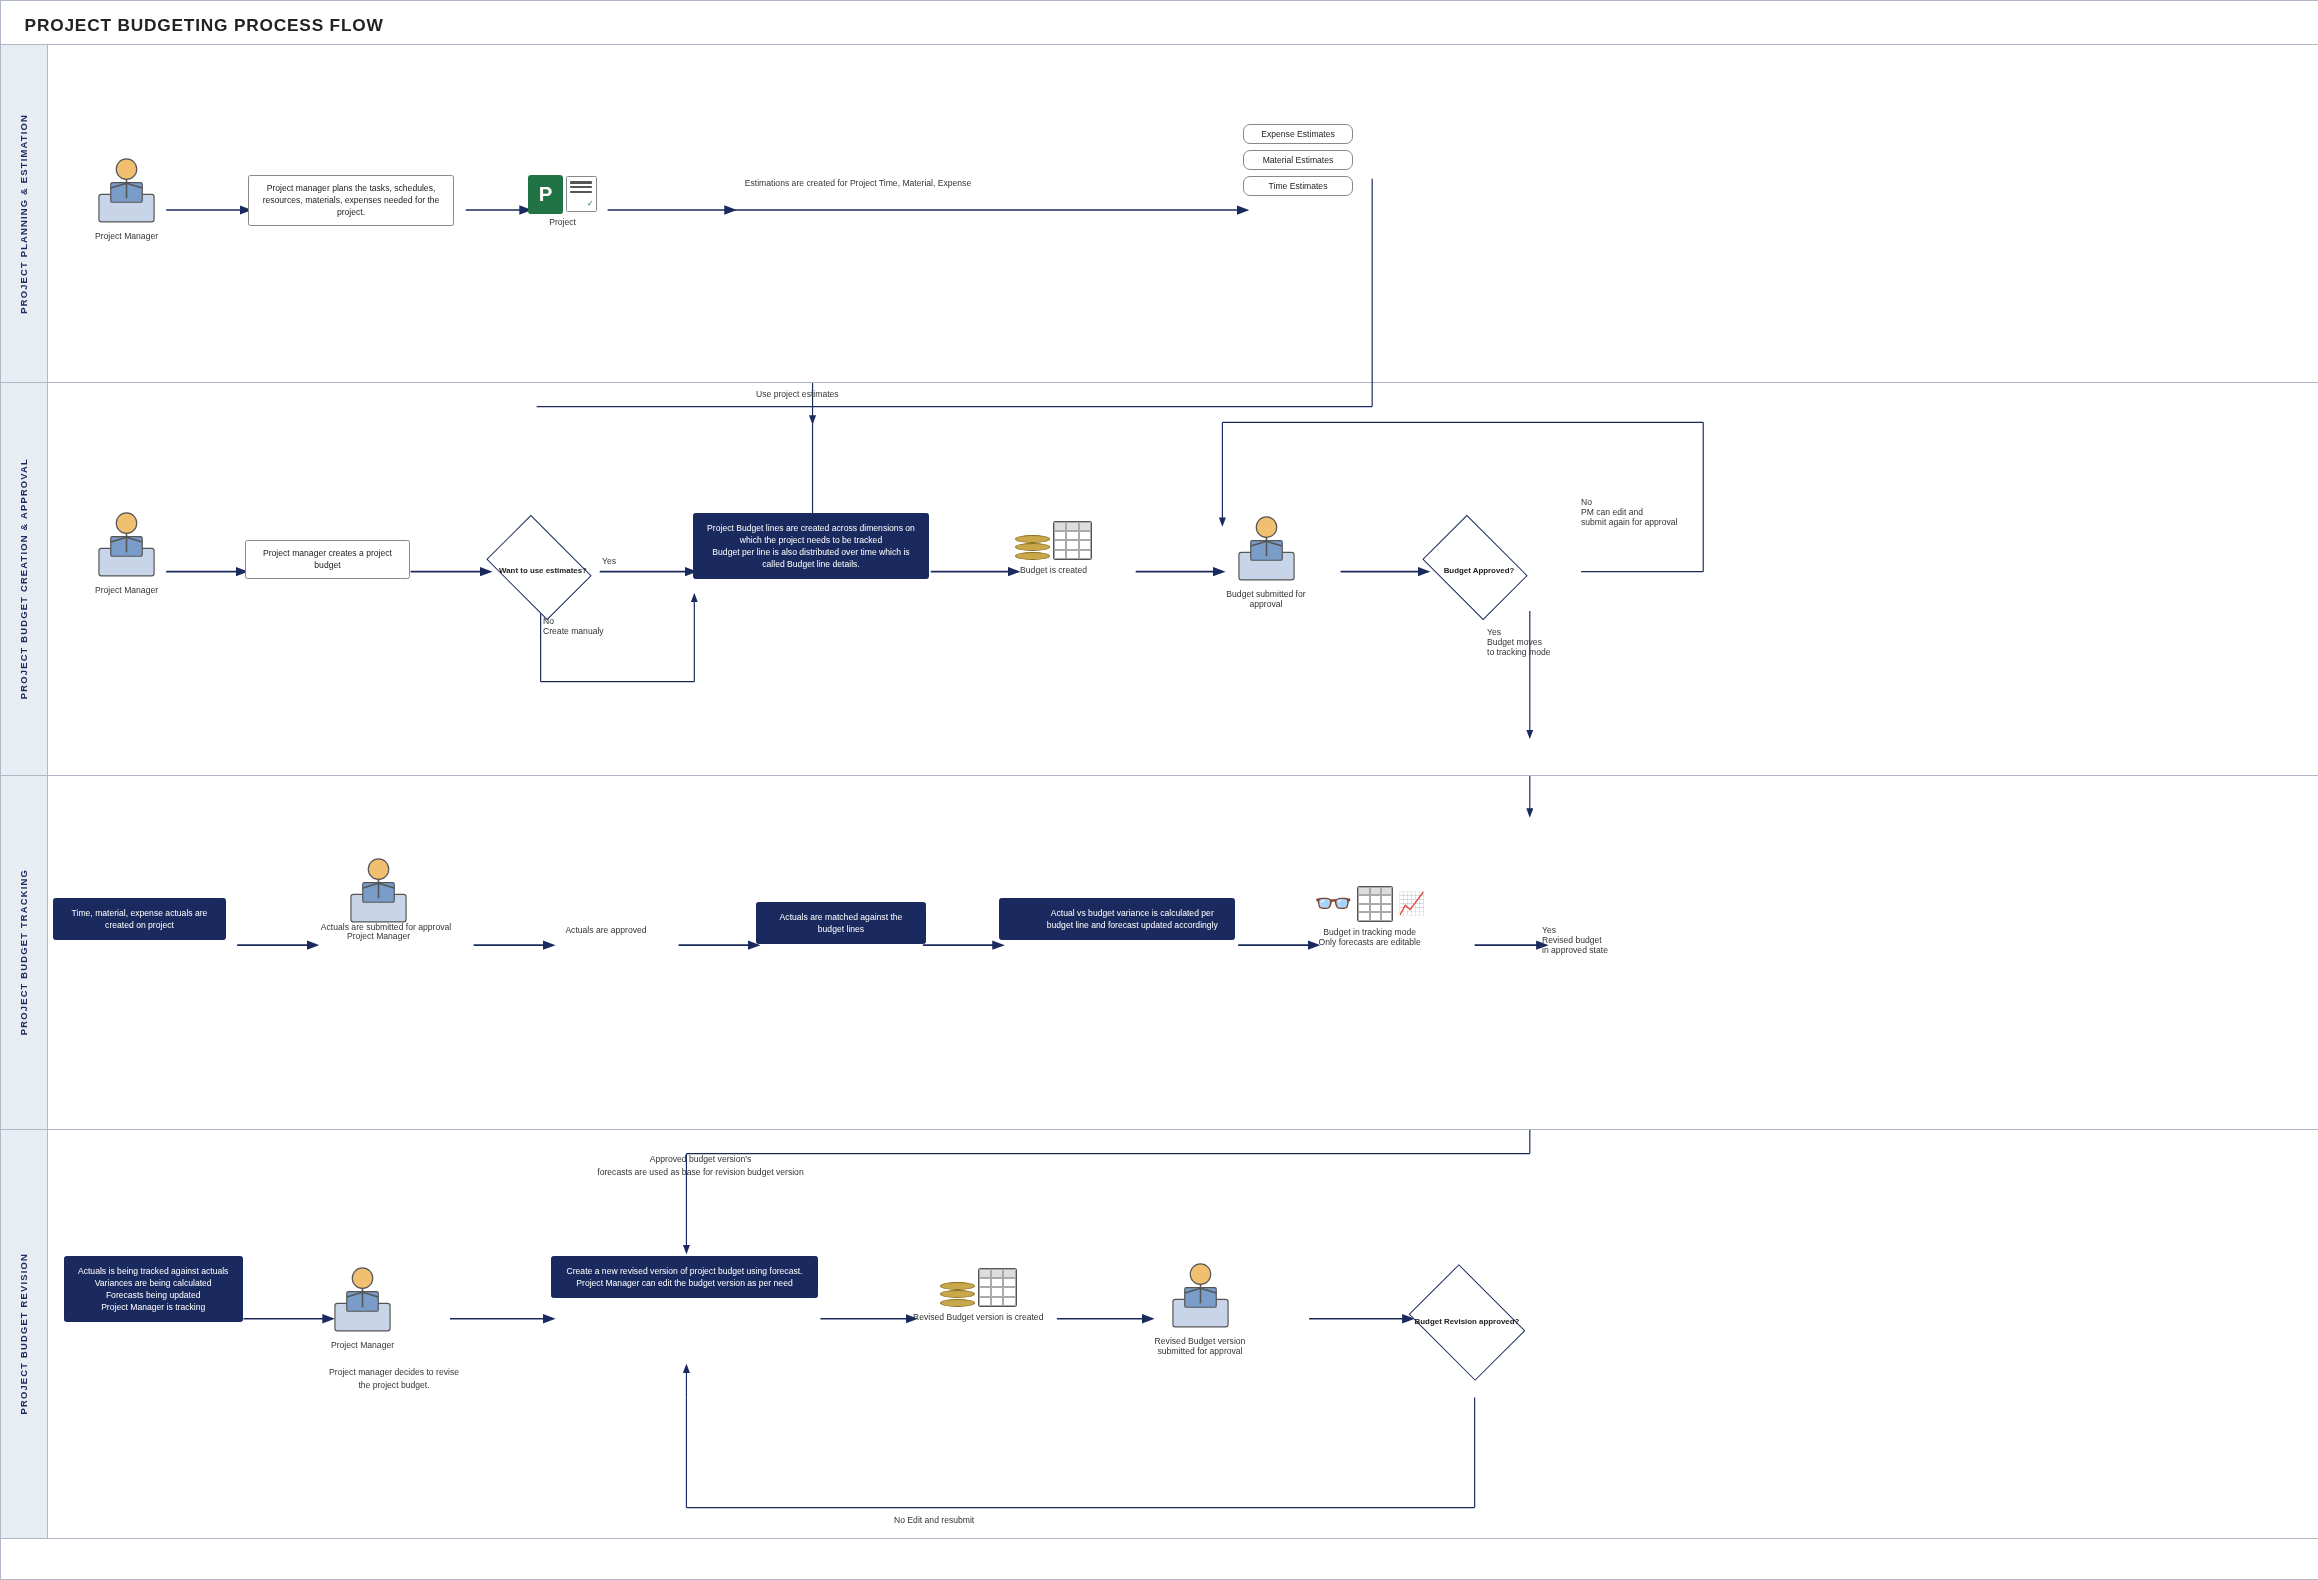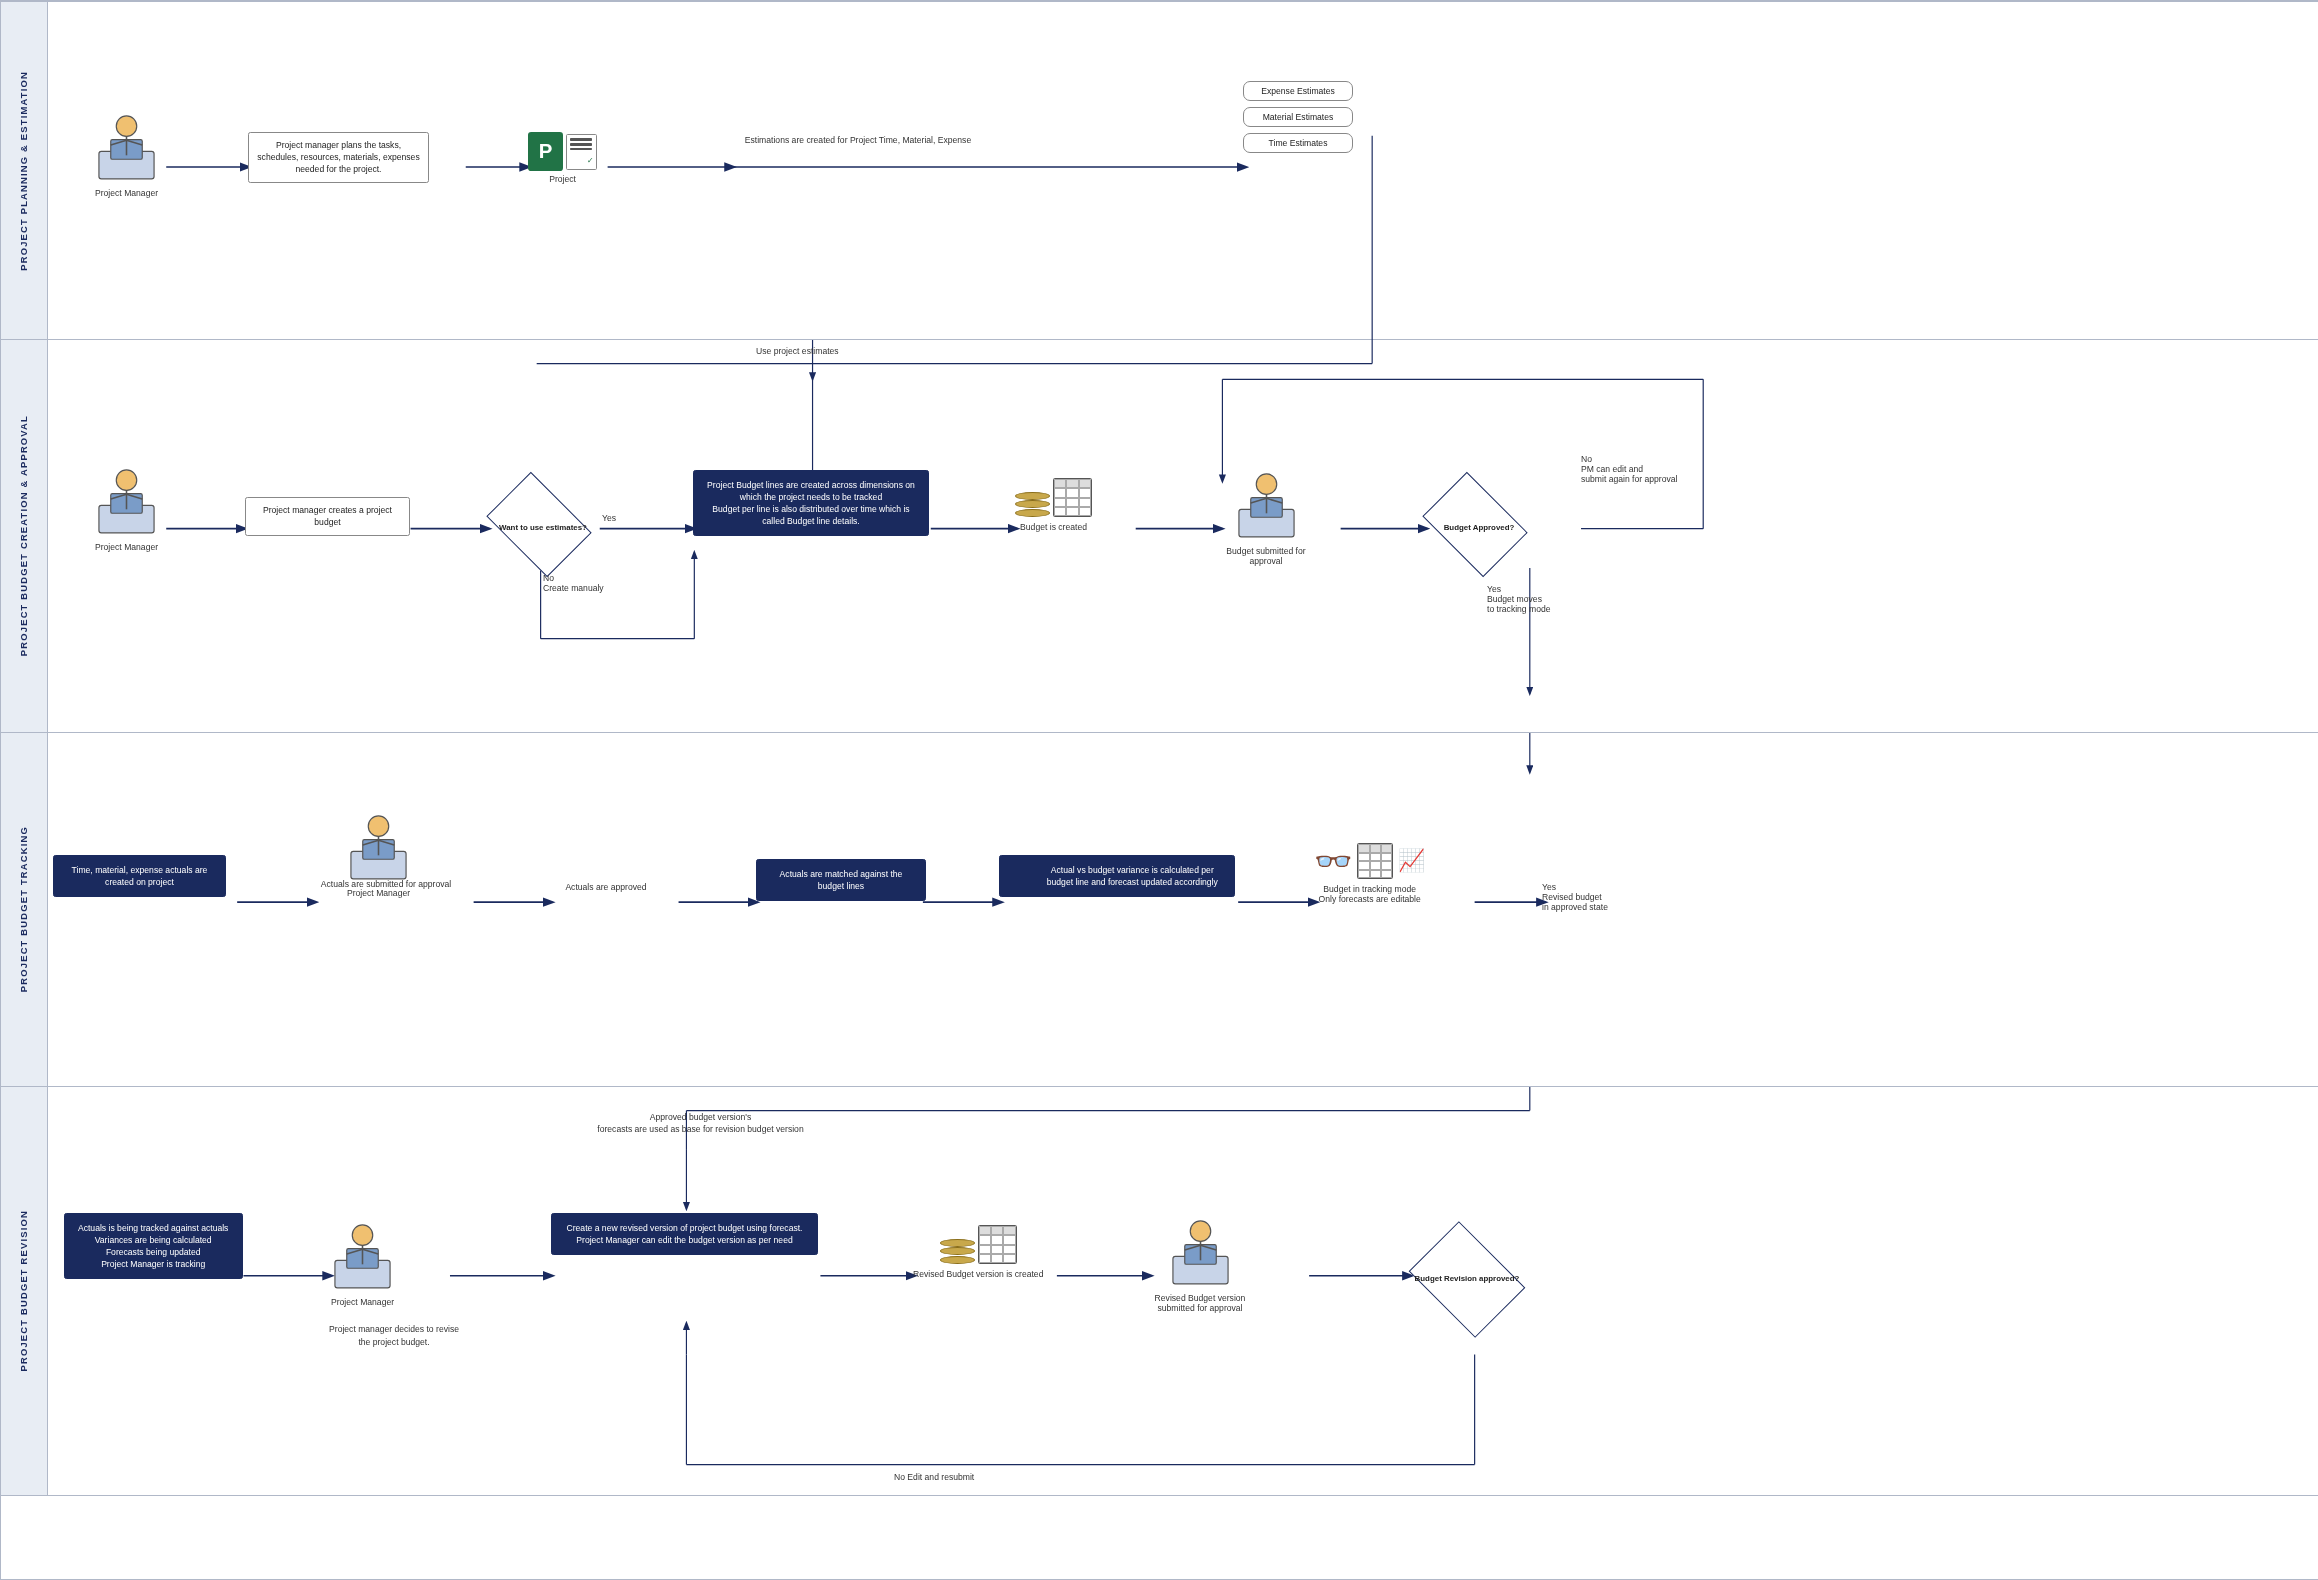--- a/index.html
+++ b/index.html
@@ -237,20 +237,21 @@
       font-size: 8.6px;
       color: #333;
       line-height: 1.5;
       text-align: center;
     }
   </style>
 </head>
 <body>
 
 <div class="page">
+  <div class="page-title">PROJECT BUDGETING PROCESS FLOW</div>
   <div class="swim-lanes">
 
     <div class="swim-lane lane1" style="height:338px;">
       <div class="lane-label-col">
         <span class="lane-label">PROJECT PLANNING &amp; ESTIMATION</span>
       </div>
       <div class="lane-content" style="height:338px;">
         <svg class="lane-svg" viewBox="0 0 2880 430" preserveAspectRatio="none">
 
           <line x1="150" y1="210" x2="255" y2="210" stroke="#1a2a5e" stroke-width="2" marker-end="url(#arrow)"></line>
@@ -280,21 +281,21 @@
             <rect x="20" y="45" width="40" height="25" rx="2" fill="#7a9cc8" stroke="#555" stroke-width="1.5"></rect>
 
             <circle cx="40" cy="28" r="13" fill="#f0c070" stroke="#555" stroke-width="1.5"></circle>
             <line x1="40" y1="41" x2="40" y2="65" stroke="#555" stroke-width="2"></line>
             <line x1="20" y1="52" x2="40" y2="46" stroke="#555" stroke-width="2"></line>
             <line x1="60" y1="52" x2="40" y2="46" stroke="#555" stroke-width="2"></line>
           </svg>
           <div style="text-align:center;font-size:8.6px;color:#333;margin-top:3.1px;">Project Manager</div>
         </div>
 
-        <div class="flow-el box-white" style="left:200px;top:130px;width:181px;">
+        <div class="flow-el box-white" style="left:200px;top:130px;width:206px;">
           <span>Project manager plans the tasks, schedules, resources, materials, expenses needed for the project.</span>
         </div>
 
         <div class="flow-el" style="left:480px;top:130px;">
           <div class="project-icon">
             <div class="p-icon">P</div>
             <div class="checklist-icon">
               <div class="checklist-line"></div>
               <div class="checklist-line"></div>
               <div class="checklist-line"></div>

